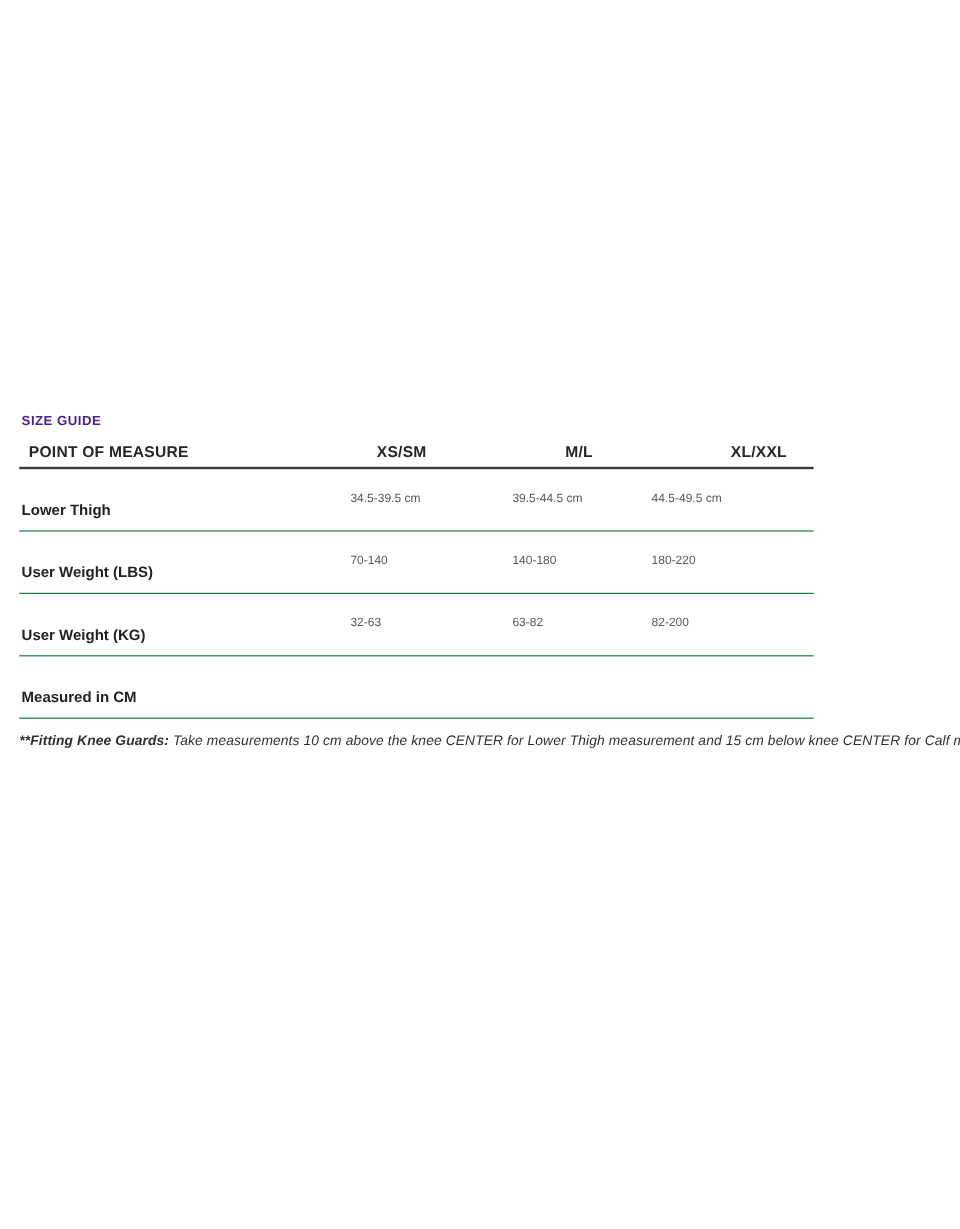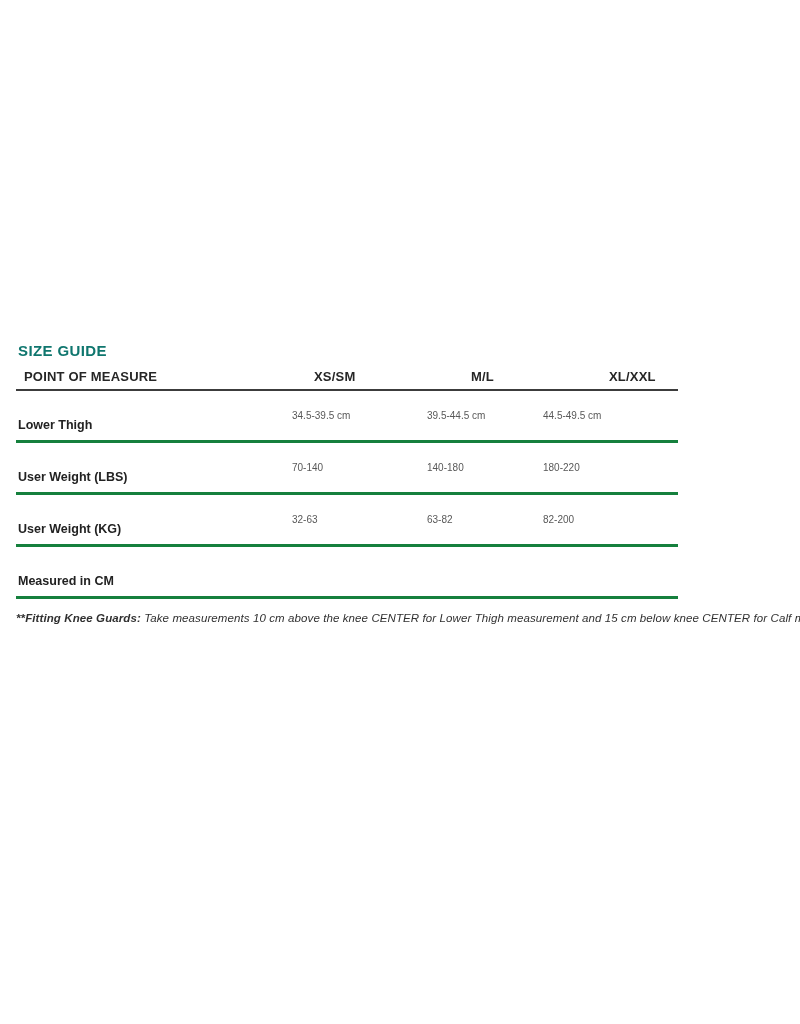--- a/index.html
+++ b/index.html
@@ -10,24 +10,24 @@
     color: #1f1f1f;
     overflow: hidden;
   }
   .content {
     position: absolute;
     top: 343px;
     left: 16px;
     width: 770px;
   }
   .page-title {
-    font-size: 15px;
+    font-size: 11px;
     font-weight: 700;
     letter-spacing: 0.4px;
-    color: #0f766e;
+    color: #4c1d95;
     line-height: 16px;
     padding-left: 2px;
   }
   .size-table {
     width: 662px;
     margin-top: 6px;
   }
   .trow {
     display: grid;
     grid-template-columns: 276px 135px 116px 1fr;
@@ -41,21 +41,21 @@
     font-size: 13px;
     font-weight: 600;
     color: #262626;
     padding-top: 4px;
     letter-spacing: 0.2px;
     white-space: nowrap;
   }
   .thead-row .cell.measure-head { padding-left: 8px; }
   .data-row {
     height: 52px;
-    border-bottom: 3px solid #15803d;
+    border-bottom: 1px solid #15803d;
   }
   .data-row .row-label {
     font-size: 12.5px;
     font-weight: 600;
     color: #222222;
     padding-top: 27px;
     padding-left: 2px;
     white-space: nowrap;
   }
   .data-row .cell-value {

